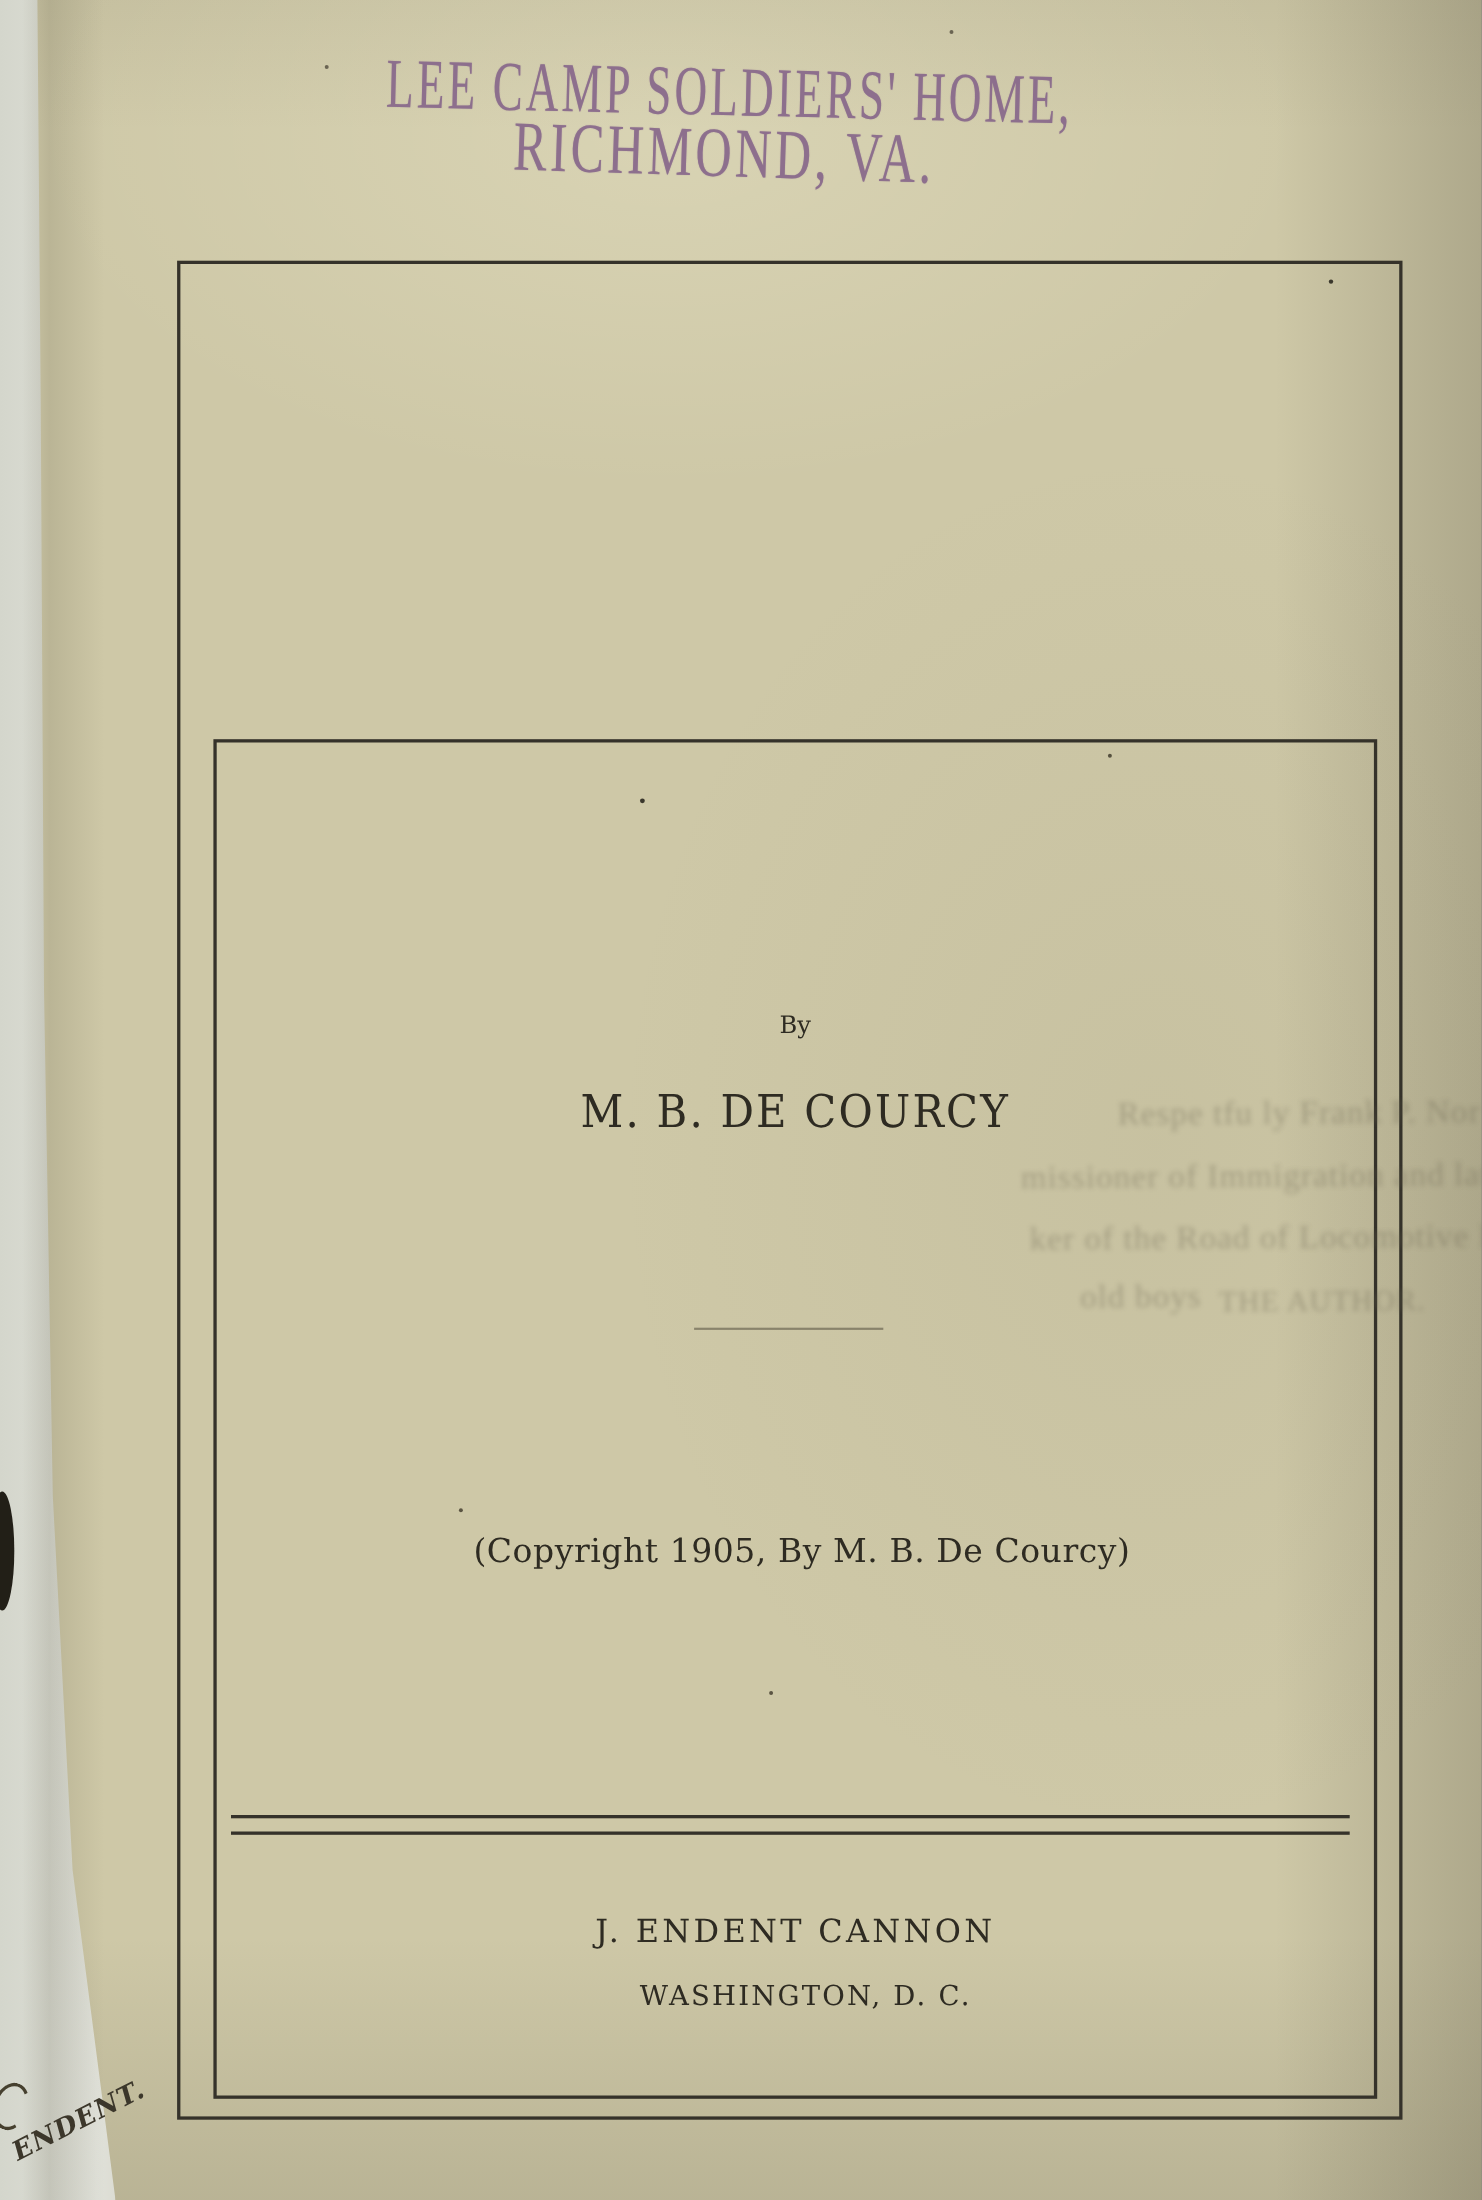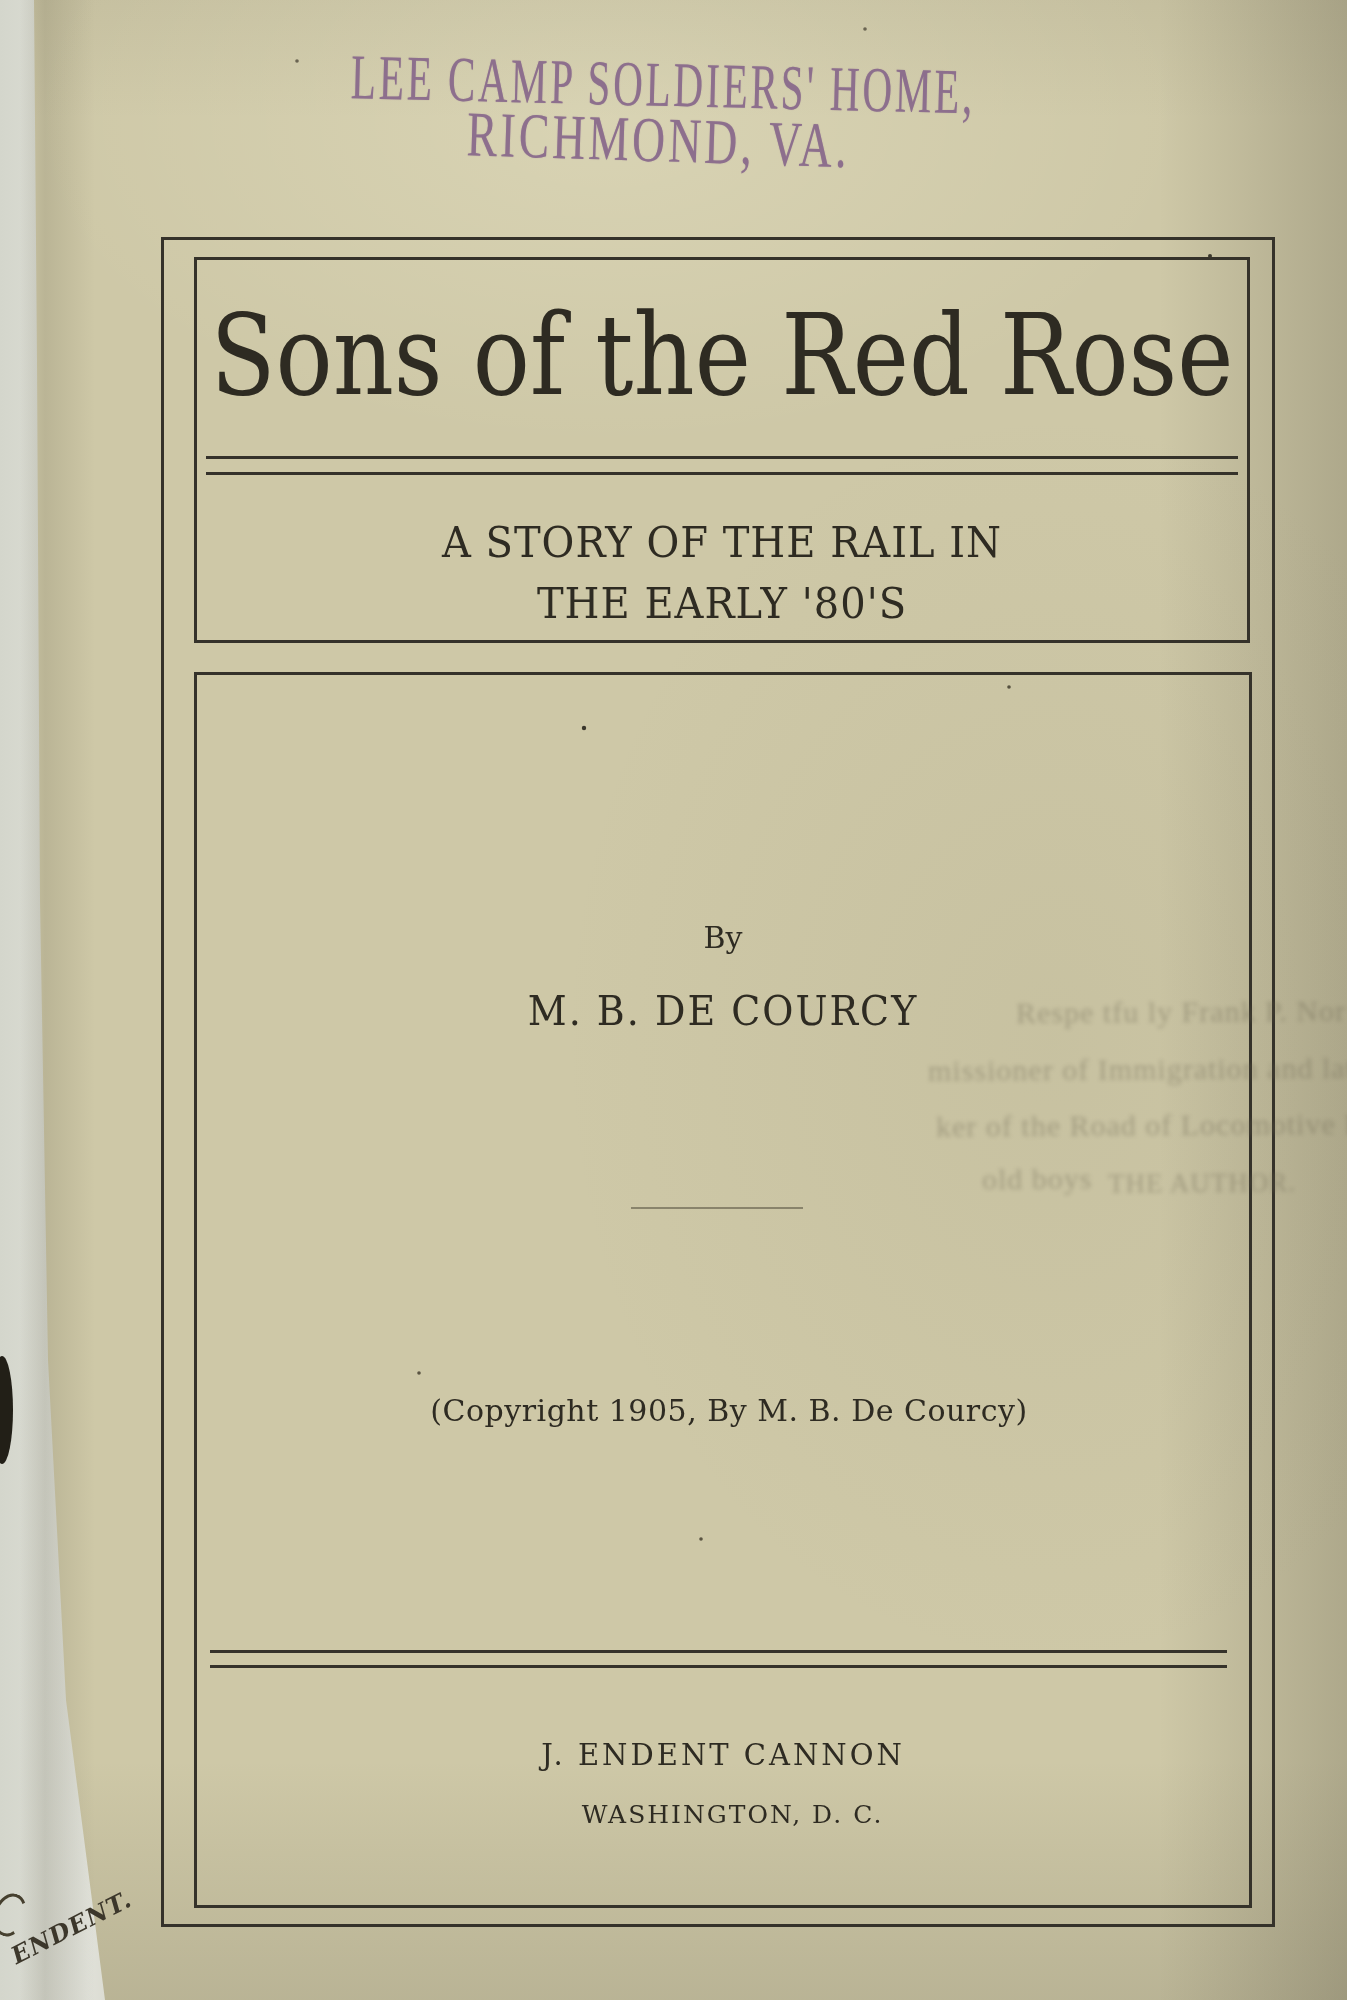--- a/index.html
+++ b/index.html
@@ -69,21 +69,21 @@
     transform:scaleY(1.18); transform-origin:center top; white-space:nowrap;
   }
   .title-rule{
     position:absolute; left:9px; right:9px; top:196px; height:13px;
     border-top:3px solid #35322a; border-bottom:3px solid #35322a;
   }
   .subtitle{ position:absolute; left:0; right:0; top:252px; text-align:center;
     transform:scaleY(1.08); transform-origin:center top;}
   .subtitle div{ font-size:40px; line-height:56px; letter-spacing:1px; }
   .by-label{ position:absolute; left:0; right:0; top:245px; text-align:center;
-    font-size:30px; }
+    font-size:22px; }
   .author{ position:absolute; left:0; right:0; top:312px; text-align:center;
     font-size:38px; letter-spacing:2px; transform:scaleY(1.08); transform-origin:center top;}
   .thin-rule{ position:absolute; left:434px; top:532px; width:172px; height:2px;
     background:rgba(82,77,60,.55); }
   .copyright{ position:absolute; left:12px; right:0; top:718px; text-align:center;
     font-size:30px; letter-spacing:.5px; }
   .pub-rule{ position:absolute; left:13px; width:1017px; top:975px; height:12px;
     border-top:3px solid #35322a; border-bottom:3px solid #35322a; }
   .publisher{ position:absolute; left:0; right:0; top:1063px; text-align:center;
     font-size:29px; letter-spacing:3px; }
@@ -117,28 +117,20 @@
   <div class="strip-shadow"></div>
   <div class="ink-blob"></div>
   <div class="handwriting-loop"></div>
   <div class="handwriting">ENDENT.</div>
 
   <div class="stamp-line stamp-1">LEE CAMP SOLDIERS' HOME,</div>
   <div class="stamp-line stamp-2">RICHMOND, VA.</div>
 
   <div class="frame">
 
-    <div class="title-box">
-      <h1 class="book-title">Sons of the Red Rose</h1>
-      <div class="title-rule"></div>
-      <div class="subtitle">
-        <div>A STORY OF THE RAIL IN</div>
-        <div>THE EARLY '80'S</div>
-      </div>
-    </div>
 
     <div class="main-box">
       <div class="by-label">By</div>
       <div class="author">M. B. DE COURCY</div>
       <div class="thin-rule"></div>
       <div class="copyright">(Copyright 1905, By M. B. De Courcy)</div>
       <div class="pub-rule"></div>
       <div class="publisher">J. ENDENT CANNON</div>
       <div class="pub-city">WASHINGTON, D. C.</div>
     </div>

